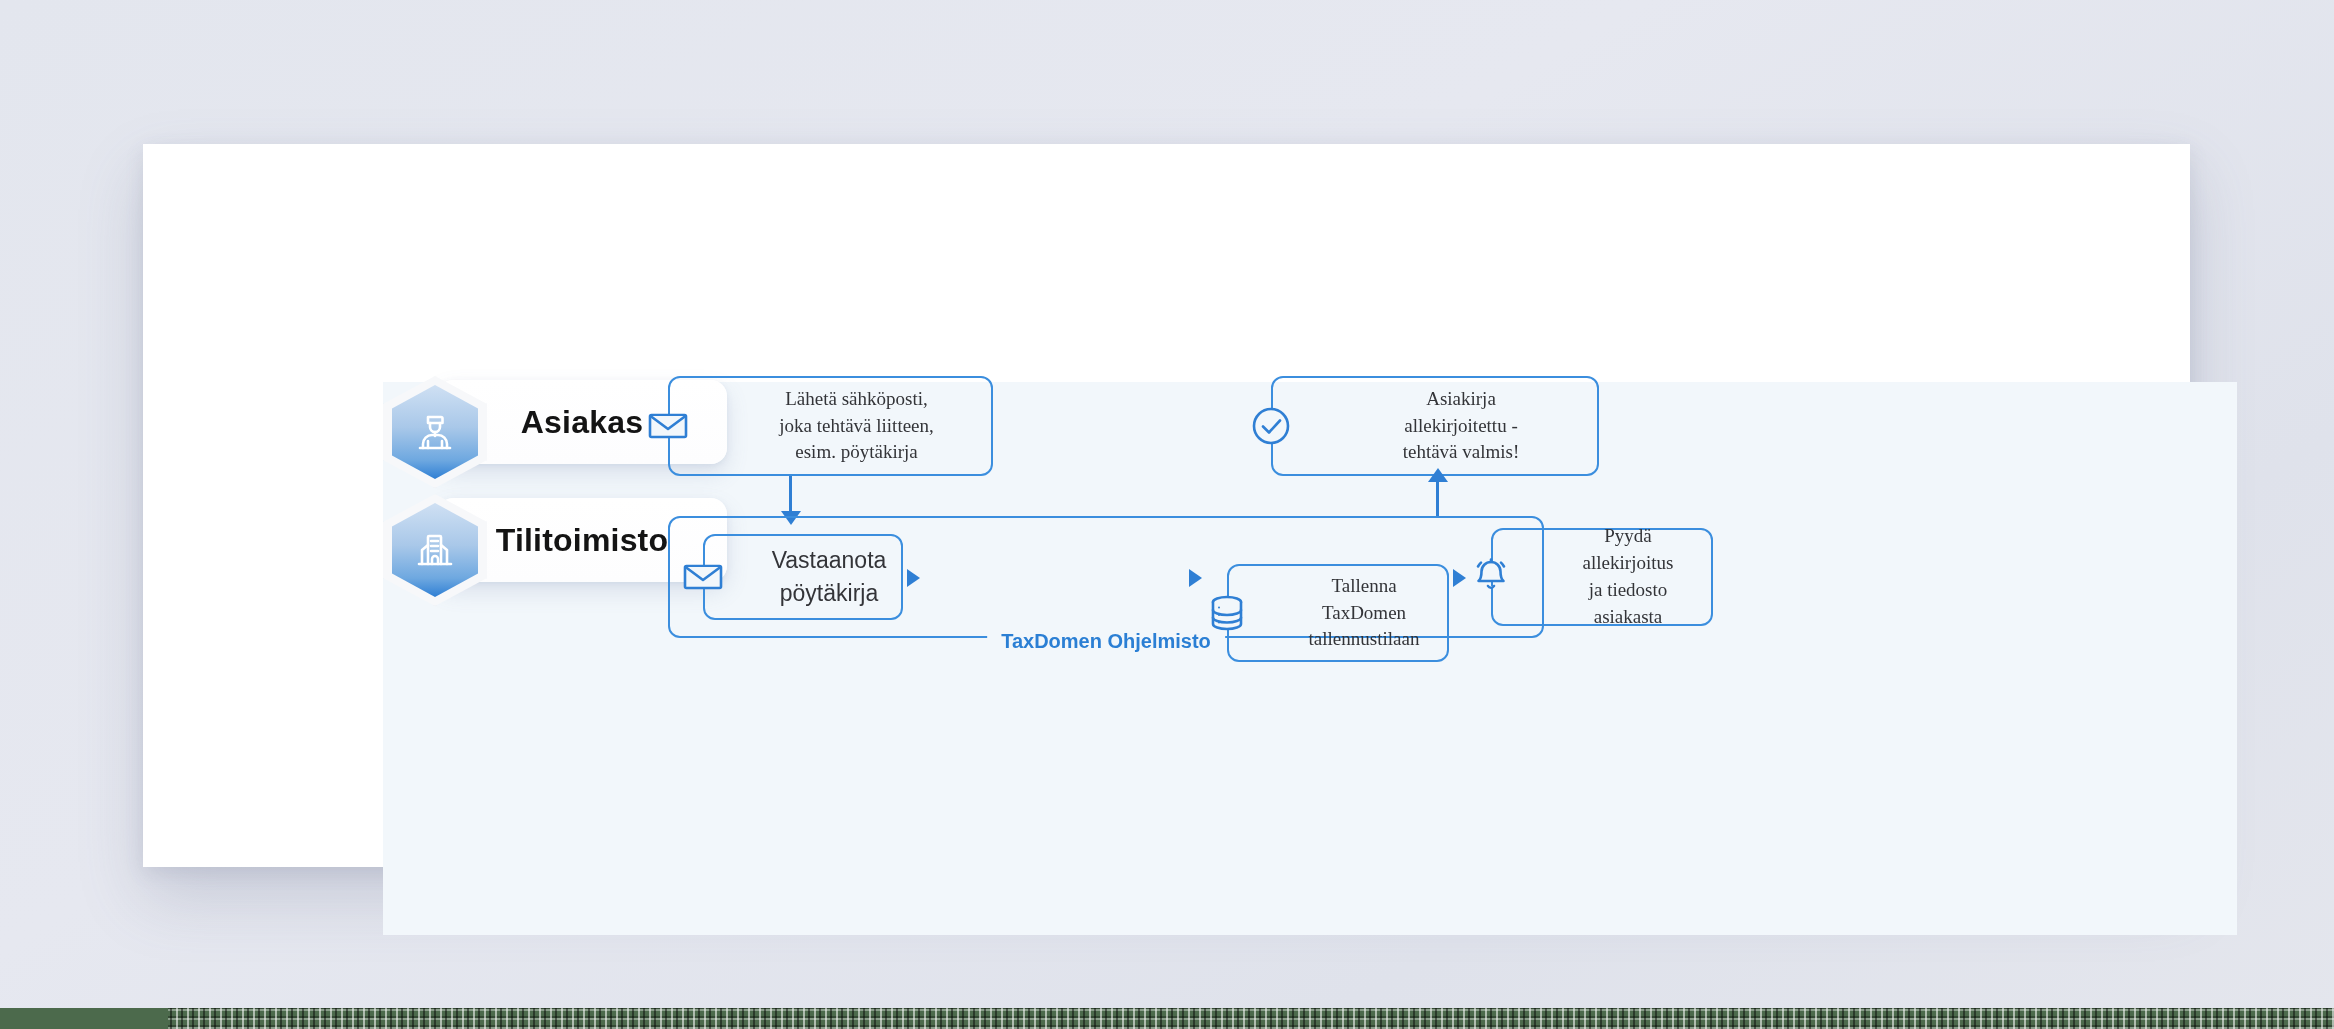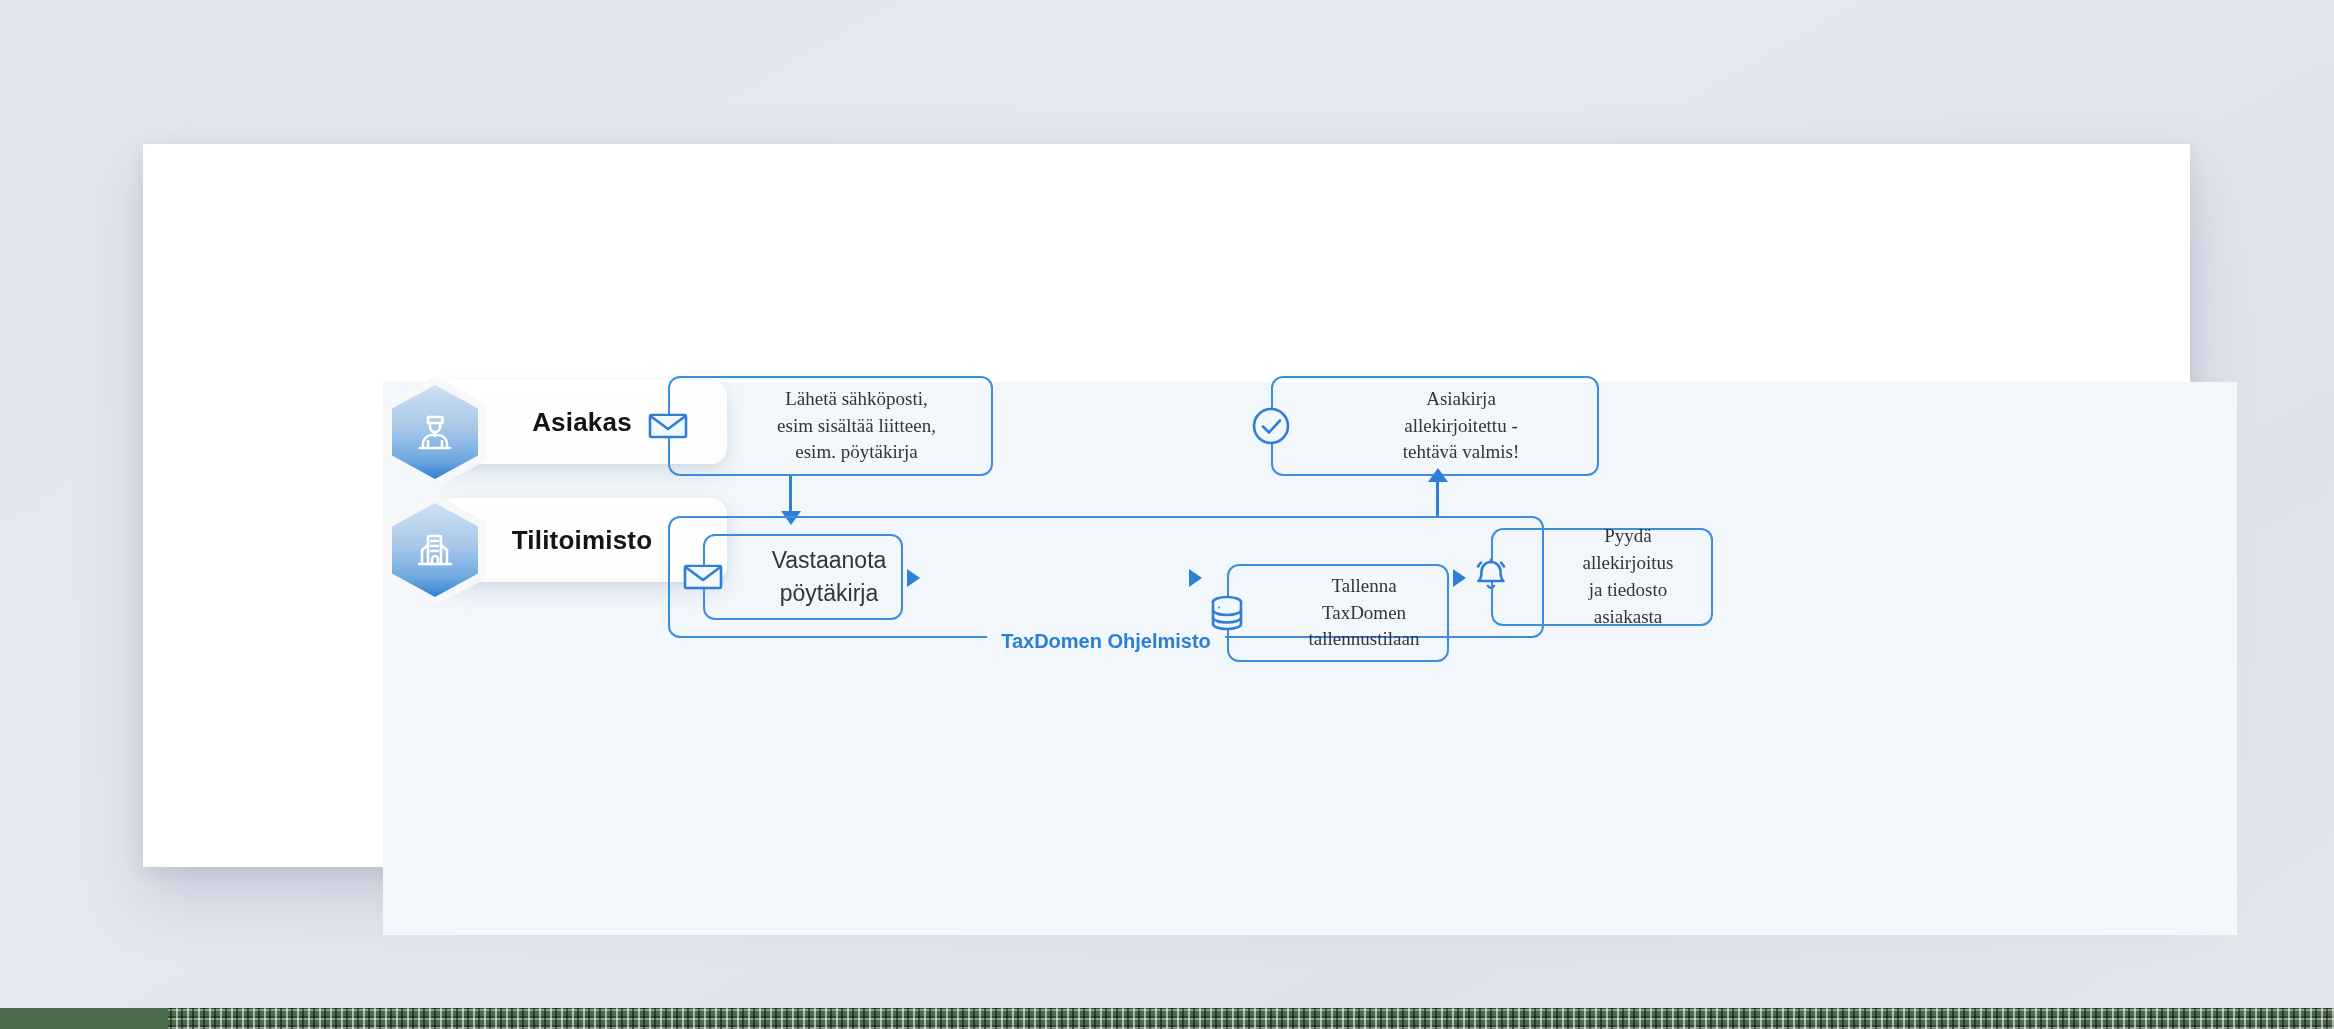--- a/index.html
+++ b/index.html
@@ -45,21 +45,21 @@
   .actor { position: absolute; height: 92px; }
   .actor .plate {
     position: absolute; left: 54px; top: 4px;
     width: 290px; height: 84px;
     background: linear-gradient(180deg,#ffffff 0%,#fdfdfe 100%);
     border-radius: 16px;
     box-shadow: 0 10px 22px rgba(100,120,160,0.16), 0 2px 6px rgba(100,120,160,0.10);
     display: flex; align-items: center; justify-content: center;
   }
   .actor .plate span {
-    font-size: 26px; font-weight: bold; color: #141414; letter-spacing: .2px;
+    font-size: 32px; font-weight: bold; color: #141414; letter-spacing: .2px;
   }
   .hexwrap {
     position: absolute; left: 0; top: 0; width: 104px; height: 112px; z-index: 2;
   }
   .hex-outer, .hex-inner {
     position: absolute; left: 0; top: 0; width: 100%; height: 100%;
     clip-path: polygon(50% 0%, 100% 25%, 100% 75%, 50% 100%, 0% 75%, 0% 25%);
   }
   .hex-outer { background: #f7f8fa; box-shadow: 0 8px 18px rgba(110,130,170,0.18); }
   .hex-inner {
@@ -183,21 +183,21 @@
 
     <div class="fbox sm" style="left:285px; top:-6px; width:325px; height:100px;">
       <div class="ficon">
         <svg width="44" height="44" viewBox="0 0 44 44" fill="#f2f7fb" stroke="#2f7fd4" stroke-width="2.6" stroke-linecap="round" stroke-linejoin="round">
           <rect x="4" y="11" width="36" height="22" rx="1.5"></rect>
           <path d="M4.5 12l17.5 13L39.5 12"></path>
         </svg>
       </div>
       <div class="ftext">
         <div>Lähetä sähköposti,</div>
-        <div>esim sisältää liitteen,</div>
+        <div>joka tehtävä liitteen,</div>
         <div>esim. pöytäkirja</div>
       </div>
     </div>
 
     <div class="v-arrow down" style="left:406px; top:94px; height:36px;"></div>
 
     <div class="fbox sm" style="left:888px; top:-6px; width:328px; height:100px;">
       <div class="ficon">
         <svg width="46" height="46" viewBox="0 0 46 46" fill="#f2f7fb" stroke="#2f7fd4" stroke-width="2.6" stroke-linecap="round" stroke-linejoin="round">
           <circle cx="23" cy="23" r="17"></circle>

